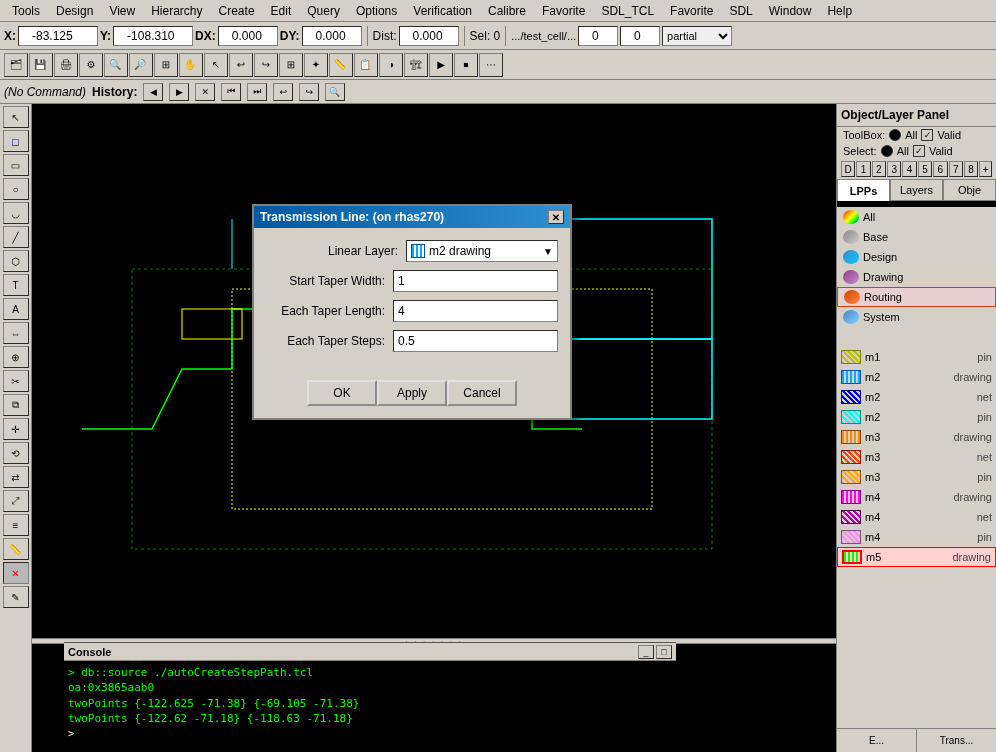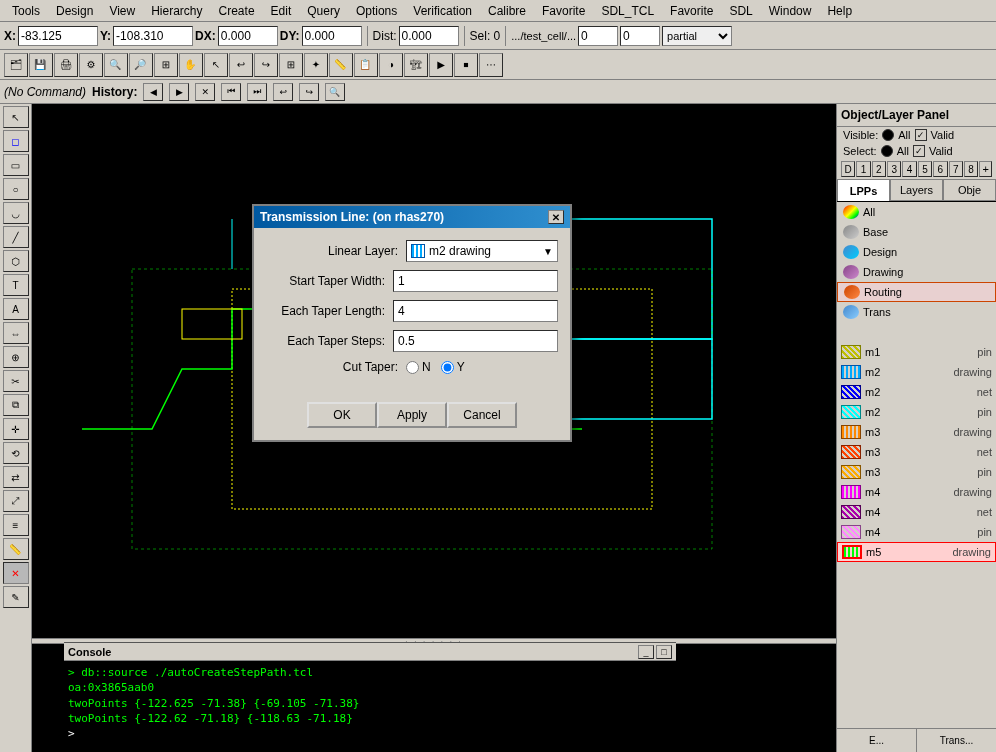--- a/index.html
+++ b/index.html
@@ -5,21 +5,21 @@
     * { box-sizing: border-box; margin: 0; padding: 0; }
     body { font-family: 'Arial', sans-serif; font-size: 12px; background: #c0c0c0; width: 996px; height: 752px; overflow: hidden; }
 
     
     #menubar { background: #d4d0c8; border-bottom: 1px solid #808080; display: flex; align-items: center; height: 22px; padding: 0 4px; }
     .menu-item { padding: 2px 8px; cursor: pointer; font-size: 12px; color: #000; }
 
     
     #toolbar { background: #d4d0c8; border-bottom: 1px solid #808080; display: flex; align-items: center; height: 28px; padding: 2px 4px; gap: 2px; }
     .coord-label { font-size: 12px; font-weight: bold; color: #000; }
-    .coord-input { width: 80px; height: 20px; border: 1px inset #808080; background: #fff; font-size: 12px; padding: 0 2px; }
+    .coord-input { width: 80px; height: 20px; border: 1px inset #808080; background: #fff; font-size: 12px; padding: 0 13px; }
     .coord-input-wide { width: 60px; }
     .toolbar-sep { width: 1px; background: #808080; height: 20px; margin: 0 3px; }
     .dist-label { font-size: 12px; }
     .sel-label { font-size: 12px; text-align: right; }
     .partial-select { width: 70px; height: 20px; font-size: 11px; border: 1px inset #808080; }
 
     
     #icon-toolbar { background: #d4d0c8; border-bottom: 1px solid #808080; display: flex; align-items: center; height: 30px; padding: 2px 4px; gap: 1px; flex-wrap: wrap; }
     .tb-btn { width: 24px; height: 24px; background: #d4d0c8; border: 1px outset #808080; display: flex; align-items: center; justify-content: center; cursor: pointer; font-size: 10px; }
 
@@ -48,21 +48,21 @@
     .radio-dot { width: 12px; height: 12px; border-radius: 50%; border: 1px solid #333; background: #000; display: inline-block; }
     .check-box { width: 12px; height: 12px; border: 1px solid #333; background: #d4d0c8; display: inline-flex; align-items: center; justify-content: center; font-size: 9px; }
 
     .layer-select-row { padding: 3px 4px; }
     .layer-dropdown { width: 148px; height: 20px; font-size: 11px; border: 1px inset #808080; background: #d4d0c8; }
 
     .layer-num-row { display: flex; align-items: center; padding: 2px 4px; gap: 1px; }
     .layer-num { width: 18px; height: 16px; font-size: 10px; background: #d4d0c8; border: 1px outset #808080; text-align: center; cursor: pointer; }
     .add-btn { width: 16px; height: 16px; font-size: 11px; background: #d4d0c8; border: 1px outset #808080; cursor: pointer; display: flex; align-items: center; justify-content: center; }
 
-    .panel-tabs { display: flex; border-bottom: 1px solid #000000; }
+    .panel-tabs { display: flex; border-bottom: 6px solid #000000; }
     .panel-tab { flex: 1; height: 22px; font-size: 11px; display: flex; align-items: center; justify-content: center; cursor: pointer; border: 1px solid #808080; background: #d4d0c8; }
     .panel-tab.active { background: #fff; border-bottom: none; font-weight: bold; }
 
     .category-list { overflow-y: auto; flex: 1; }
     .cat-item { display: flex; align-items: center; height: 20px; padding: 0 6px; cursor: pointer; font-size: 11px; gap: 4px; }
 
     .layer-list { overflow-y: auto; flex: 1; }
     .layer-row { display: flex; align-items: center; height: 20px; padding: 0 4px; gap: 4px; font-size: 11px; cursor: pointer; }
     .layer-row.selected { background: #ffd0d0; border: 1px solid red; }
     .layer-swatch { width: 20px; height: 14px; border: 1px solid #555; display: inline-block; }
@@ -271,33 +271,20 @@
         <div class="form-row">
           <span class="form-label">Each Taper Length:</span>
           <input class="form-input" type="text" value="4" style="">
         </div>
 
         <div class="form-row">
           <span class="form-label">Each Taper Steps:</span>
           <input class="form-input" type="text" value="0.5" style="">
         </div>
 
-        <div class="form-row">
-          <span class="form-label">Cut Taper:</span>
-          <div class="radio-row">
-            <label class="radio-item">
-              <input type="radio" name="cut_taper" style="">
-              <span>N</span>
-            </label>
-            <label class="radio-item">
-              <input type="radio" name="cut_taper" checked="" style="">
-              <span>Y</span>
-            </label>
-          </div>
-        </div>
       </div>
 
       <div class="dialog-buttons">
         <button class="dialog-btn">OK</button>
         <button class="dialog-btn">Apply</button>
         <button class="dialog-btn">Cancel</button>
       </div>
     </div>
 
     <div class="canvas-resize-handle">
@@ -322,21 +309,21 @@
           <input type="text" style="background: rgb(0, 0, 0); color: rgb(255, 255, 255); border: none; font-family: monospace; font-size: 11px; width: 400px; outline: none;">
         </div>
       </div>
     </div>
   </div>
 
   <div id="right-panel">
     <div class="panel-title">Object/Layer Panel</div>
 
     <div class="visible-row">
-      <span>Visible:</span>
+      <span>ToolBox:</span>
       <span class="radio-dot"></span>
       <span>All</span>
       <span class="check-box">✓</span>
       <span>Valid</span>
     </div>
 
     <div class="visible-row">
       <span>Select:</span>
       <span class="radio-dot"></span>
       <span>All</span>
@@ -380,21 +367,21 @@
       <div class="cat-item">
         <span style="width:16px;height:14px;background:linear-gradient(135deg,#884488 0%,#cc88cc 100%);display:inline-block;border-radius:50%;"></span>
         <span>Drawing</span>
       </div>
       <div class="cat-item" style="background:#e8d0d0;border:1px solid #cc4400;">
         <span style="width:16px;height:14px;background:linear-gradient(135deg,#cc4400 0%,#ff8844 100%);display:inline-block;border-radius:50%;"></span>
         <span>Routing</span>
       </div>
       <div class="cat-item">
         <span style="width:16px;height:14px;background:linear-gradient(135deg,#4488cc 0%,#88ccff 100%);display:inline-block;border-radius:50%;"></span>
-        <span>Trans</span>
+        <span>System</span>
       </div>
     </div>
 
     <div class="layer-list" style="flex:1; overflow-y:auto;">
       <div class="layer-row">
         <div class="layer-swatch swatch-m1-pin"></div>
         <span class="layer-name">m1</span>
         <span class="layer-type">pin</span>
       </div>
       <div class="layer-row">

